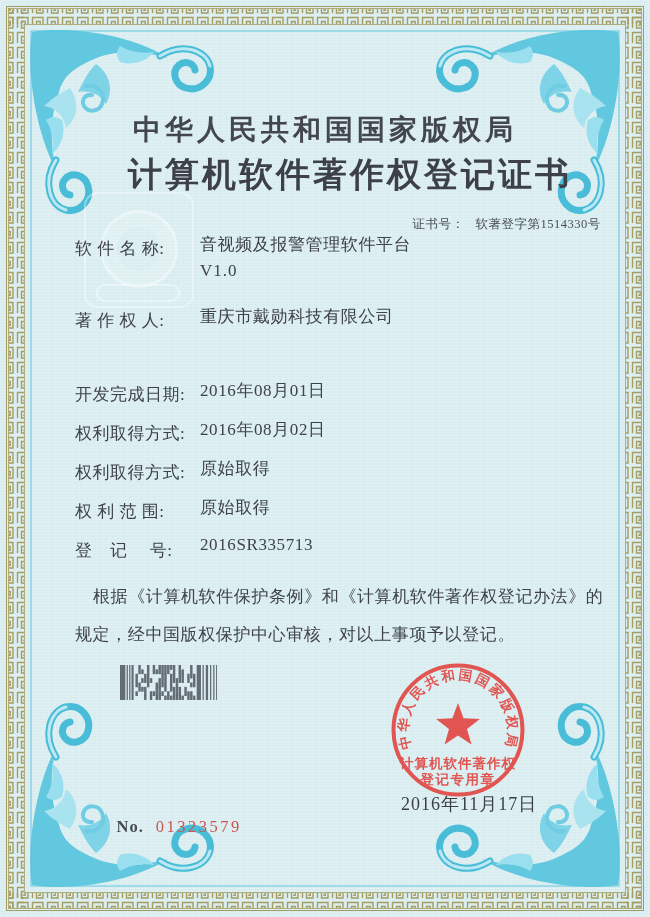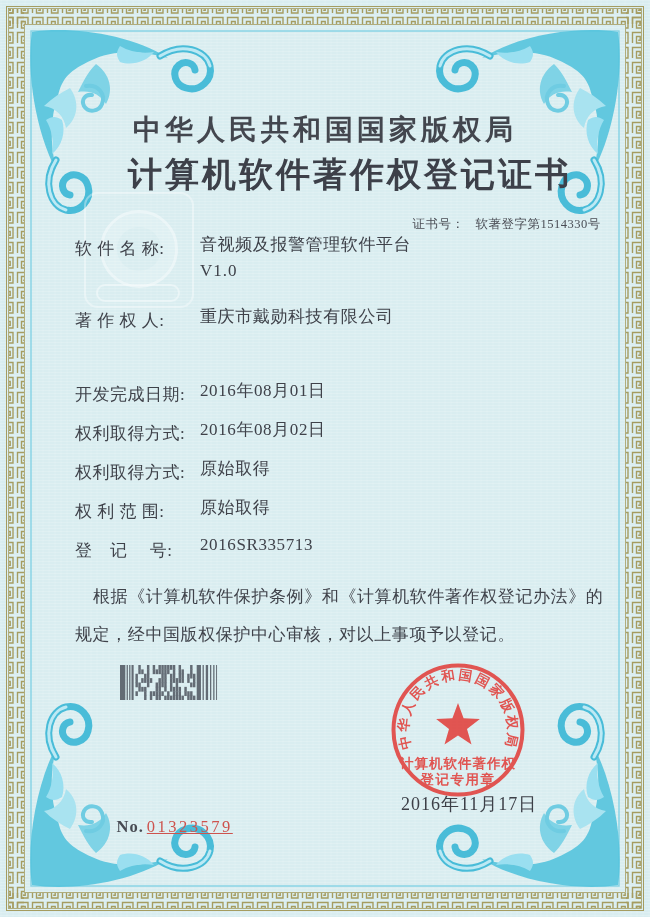--- a/index.html
+++ b/index.html
@@ -62,21 +62,21 @@
   #barcode rect{fill:#636b74;}
   .seal-svg{position:absolute;left:386px;top:658px;z-index:3;opacity:.88;}
   .seal-date{
     position:absolute;left:401px;top:792px;z-index:2;
     font-size:18px;color:#3c3f47;letter-spacing:1px;white-space:pre;
   }
   .serial{
     position:absolute;left:100px;top:797px;z-index:2;font-size:16.5px;white-space:pre;
   }
   .serial .sn-prefix{color:#474a52;letter-spacing:1px;font-weight:bold;}
-  .serial .sn-number{color:#cd534e;letter-spacing:2.5px;margin-left:3px;font-weight:500;text-decoration:underline;}
+  .serial .sn-number{color:#cd534e;letter-spacing:2.5px;margin-left:12px;font-weight:500;}
 </style>
 </head>
 <body>
 
 <div class="page">
 
   <svg class="ornament" width="650" height="917" viewBox="0 0 650 917" xmlns="http://www.w3.org/2000/svg">
     <defs>
       <pattern id="gk" width="15" height="15" patternUnits="userSpaceOnUse">
         <path d="M2.5,13 V2.5 H13 V13 H6.5 V6.5 H10.2 V10.2 H8.2" fill="none" stroke="#a59c60" stroke-width="1.4"></path>

